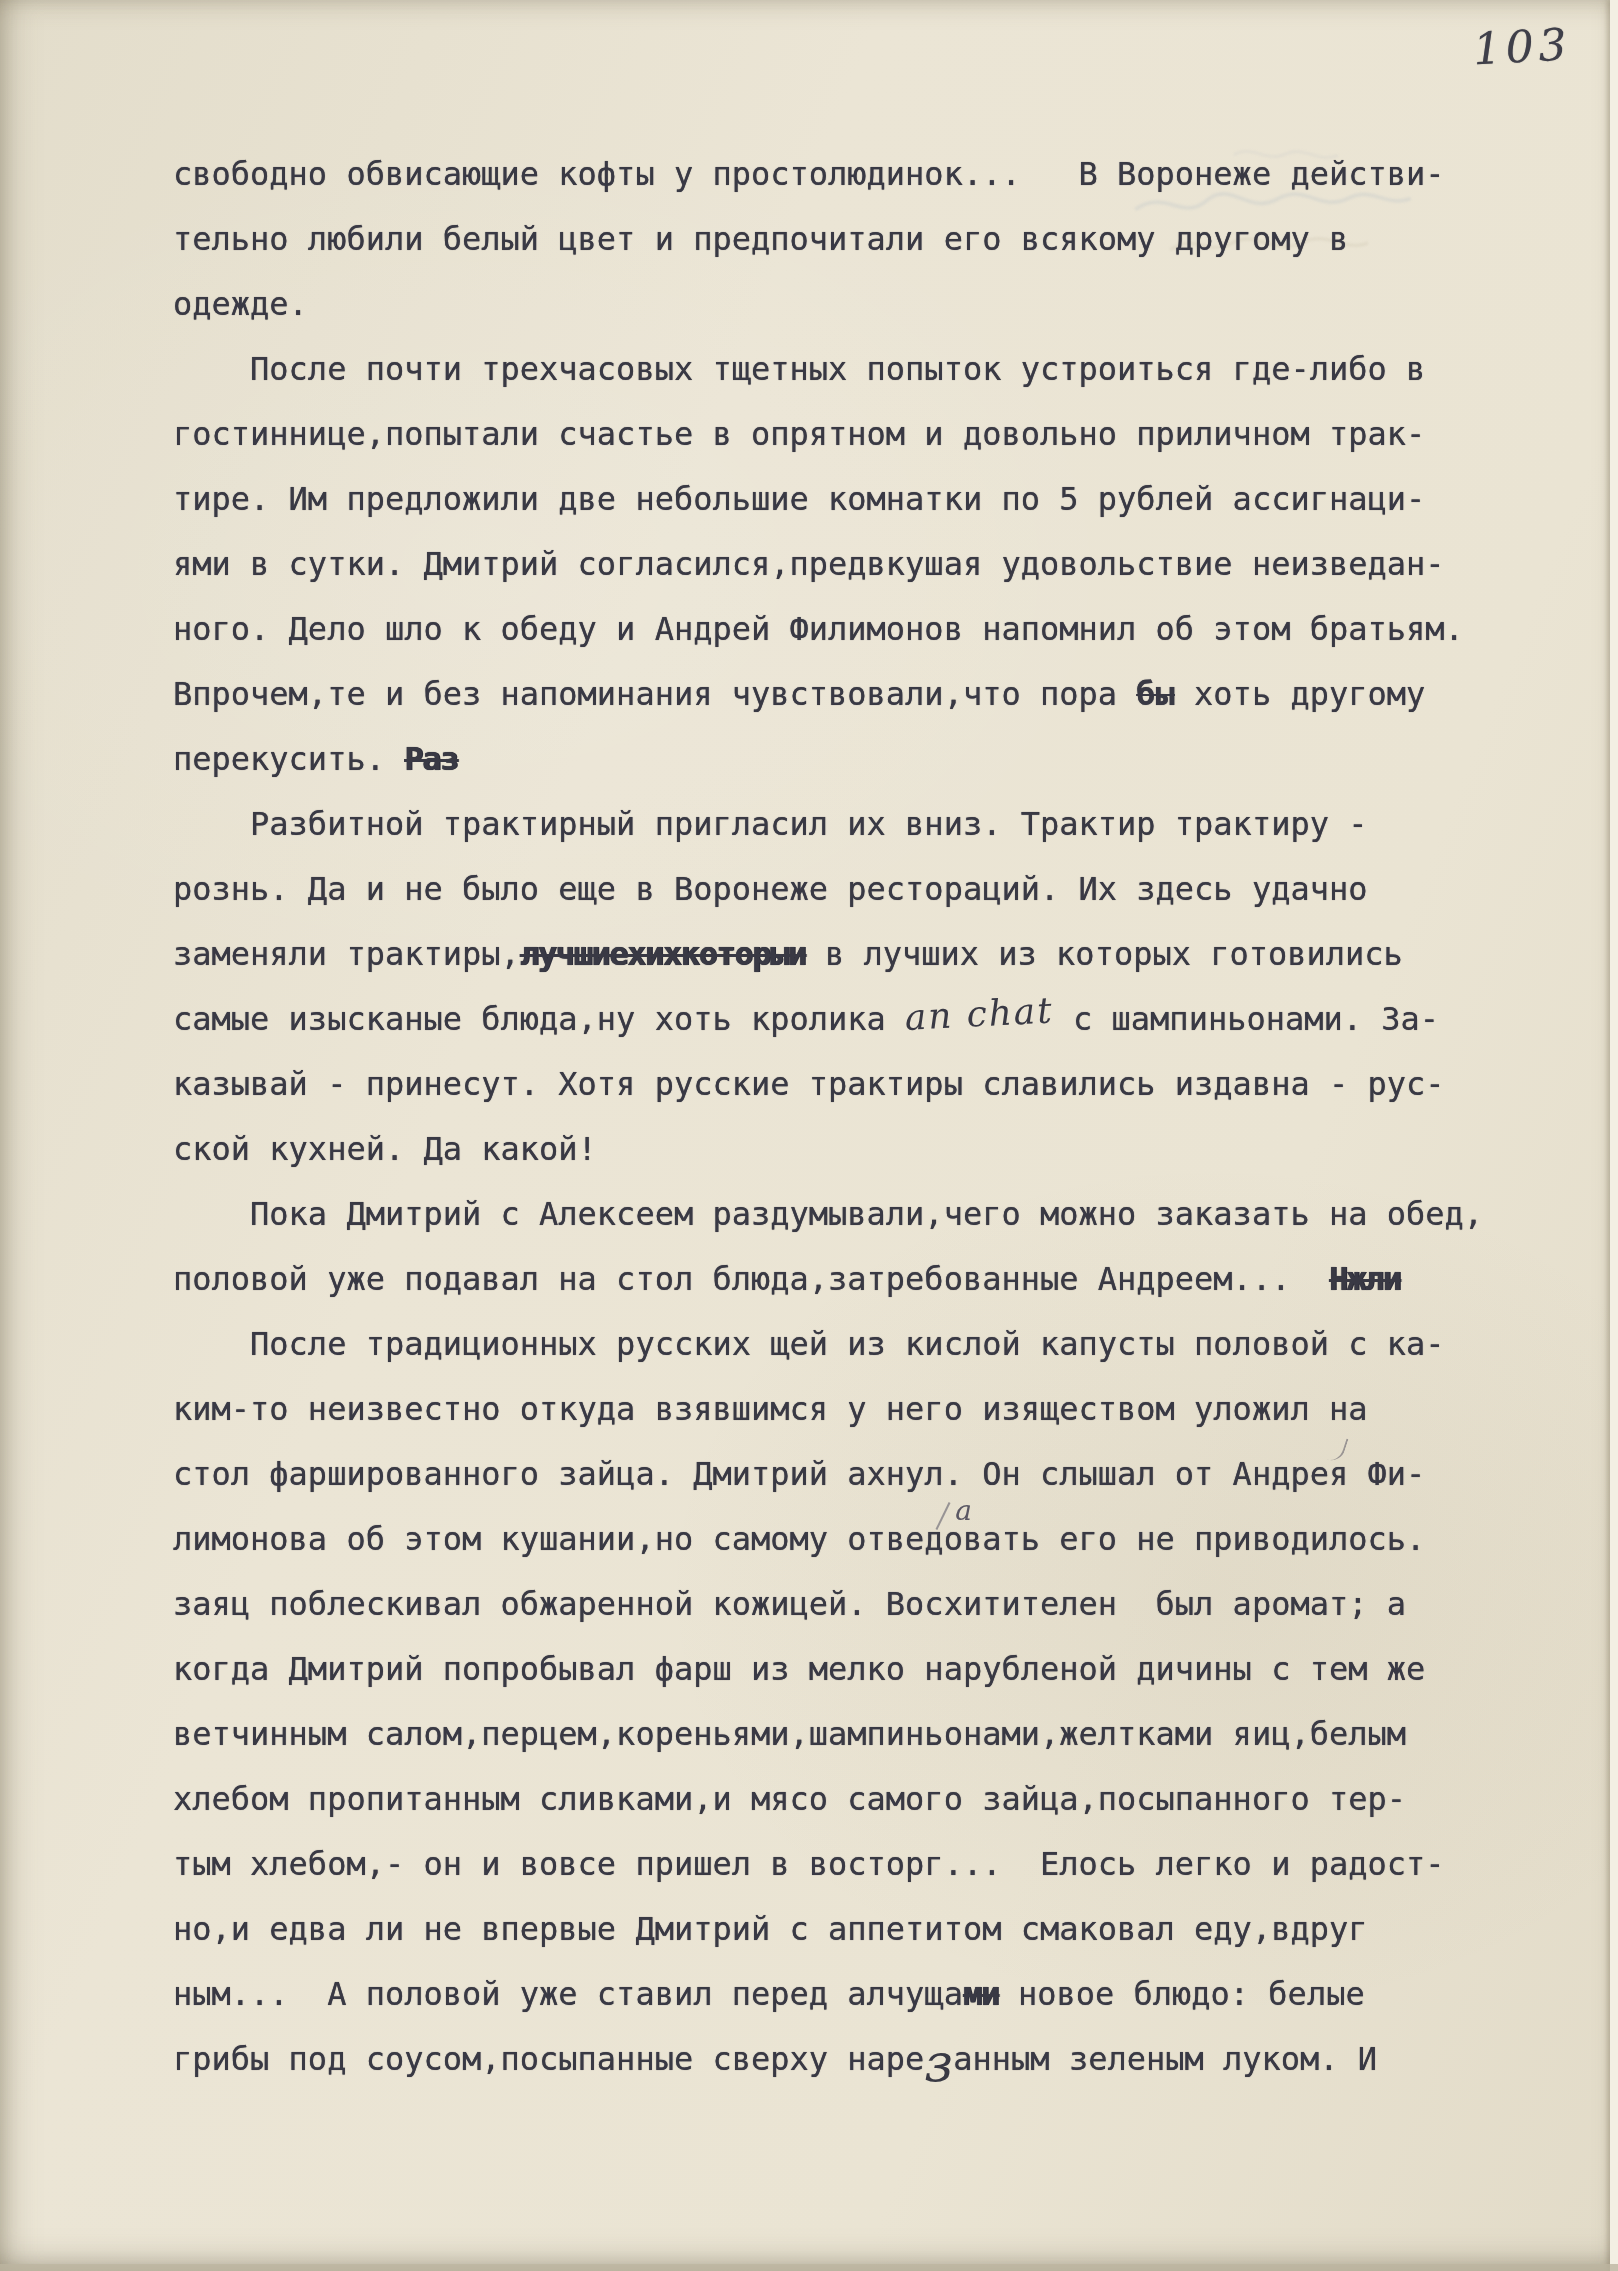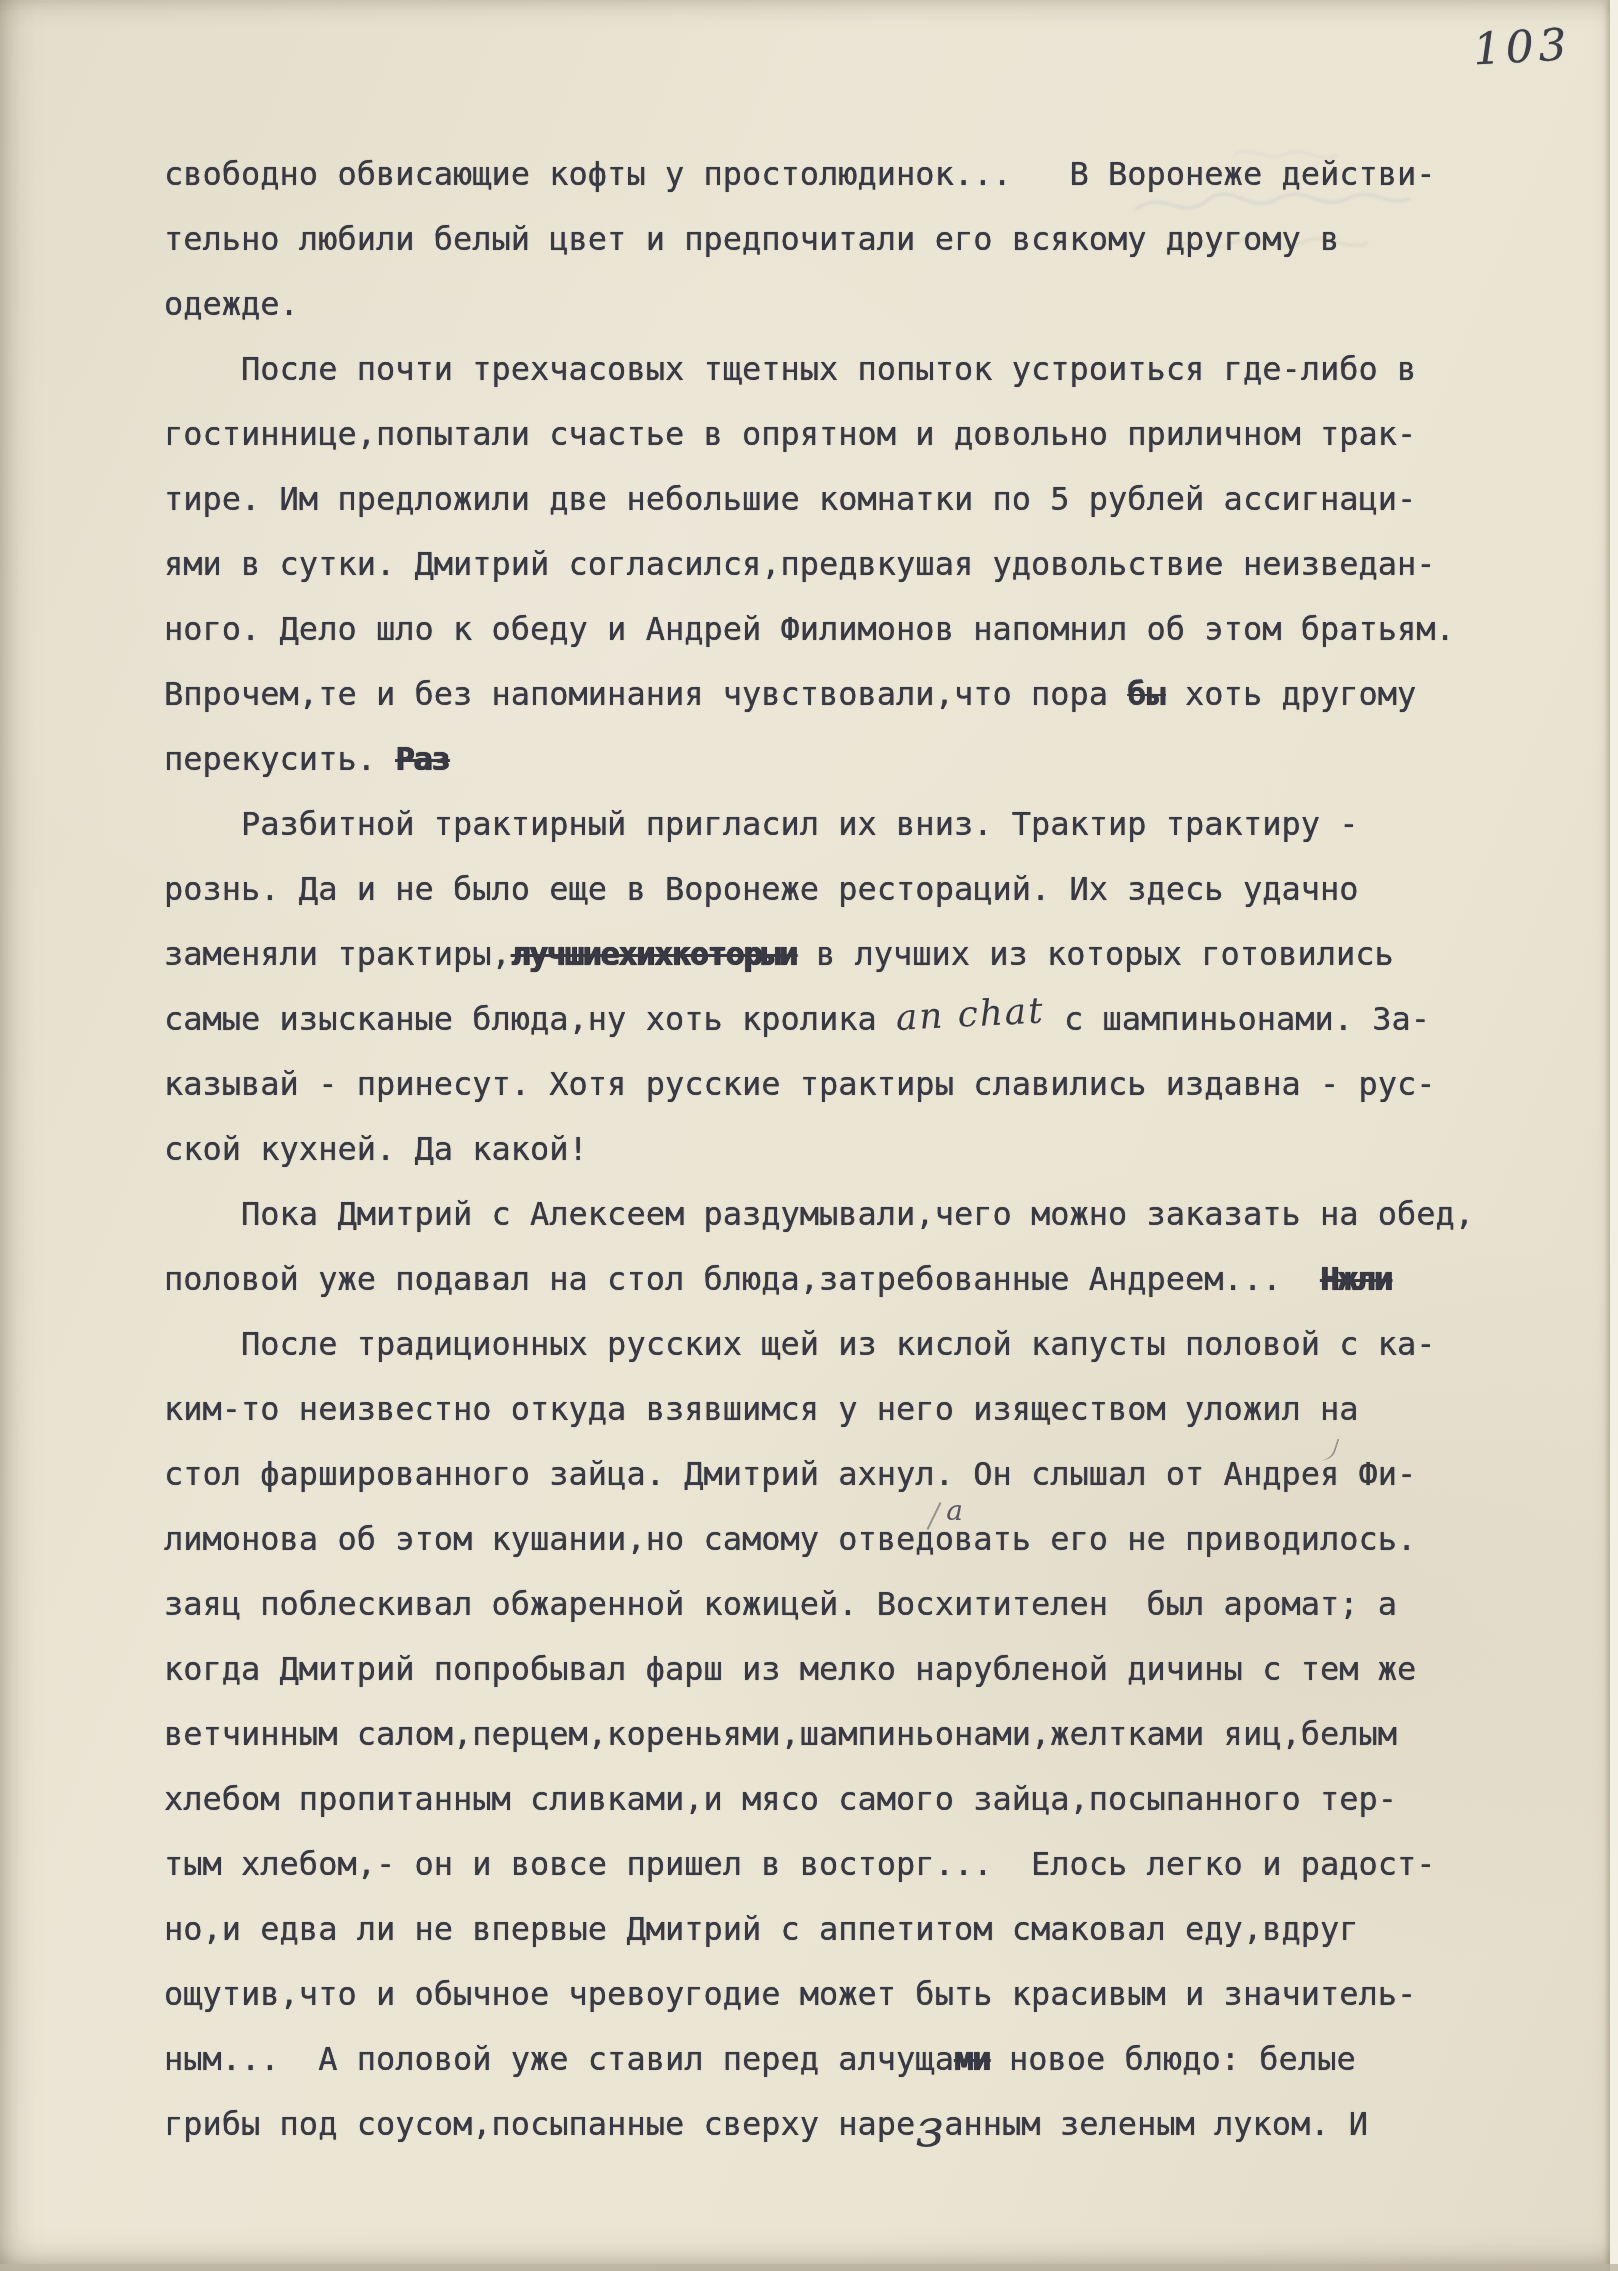--- a/index.html
+++ b/index.html
@@ -36,21 +36,21 @@
     color:#3f3f49;
     transform:rotate(-3deg);
     text-shadow:0 0 0.9px rgba(63,63,73,.6);
   }
   .bleed{
     position:absolute;left:1117px;top:106px;
     opacity:.55;filter:blur(1.3px);
     transform:rotate(4deg);
   }
   .text-block{
-    position:absolute;left:164px;top:142px;width:1363px;
+    position:absolute;left:173px;top:142px;width:1363px;
     font-size:32px;
     letter-spacing:0px;
   }
   .line{
     height:65px;line-height:65px;
     white-space:pre;overflow:visible;
     text-shadow:0 0 0.8px rgba(44,44,58,.85);
   }
   .seg{white-space:pre;}
   .strike{
@@ -142,21 +142,20 @@
       <div class="line"><span class="seg">    После традиционных русских щей из кислой капусты половой с ка-</span></div>
       <div class="line"><span class="seg">ким-то неизвестно откуда взявшимся у него изяществом уложил на</span></div>
       <div class="line"><span class="seg">стол фаршированного зайца. Дмитрий ахнул. Он слышал от Андрея</span><span class="seg tick"></span><span class="seg"> Фи-</span></div>
       <div class="line"><span class="seg">лимонова об этом кушании,но самому отведо</span><span class="seg hwa">а</span><span class="seg">вать его не приводилось.</span></div>
       <div class="line"><span class="seg">заяц поблескивал обжаренной кожицей. Восхитителен  был аромат; а</span></div>
       <div class="line"><span class="seg">когда Дмитрий попробывал фарш из мелко нарубленой дичины с тем же</span></div>
       <div class="line"><span class="seg">ветчинным салом,перцем,кореньями,шампиньонами,желтками яиц,белым</span></div>
       <div class="line"><span class="seg">хлебом пропитанным сливками,и мясо самого зайца,посыпанного тер-</span></div>
       <div class="line"><span class="seg">тым хлебом,- он и вовсе пришел в восторг...  Елось легко и радост-</span></div>
       <div class="line"><span class="seg">но,и едва ли не впервые Дмитрий с аппетитом смаковал еду,вдруг</span></div>
-      <div class="line"><span class="seg">ощутив,что и обычное чревоугодие может быть красивым и значитель-</span></div>
       <div class="line"><span class="seg">ным...  А половой уже ставил перед алчуща</span><span class="seg xbold">ми</span><span class="seg"> новое блюдо: белые</span></div>
       <div class="line"><span class="seg">грибы под соусом,посыпанные сверху наре</span><span class="seg hwz">з</span><span class="seg">анным зеленым луком. И</span></div>
     </div>
 
   <div class="scan-edge-right"></div>
   <div class="scan-edge-bottom"></div>
 </div>
 
 
 </body></html>

